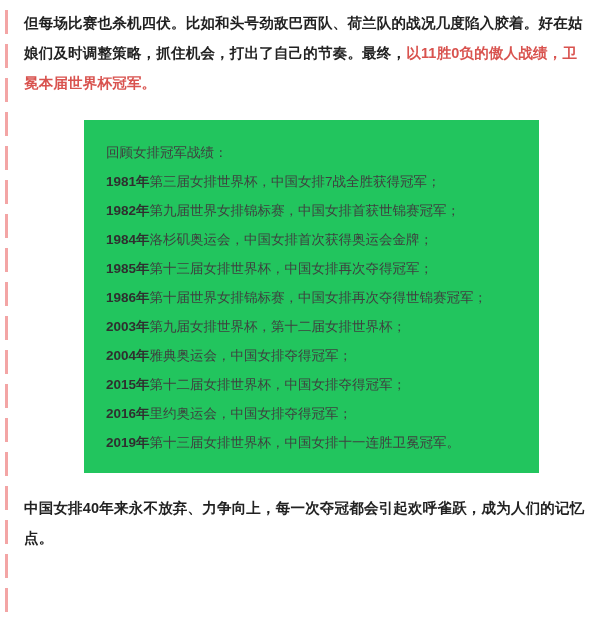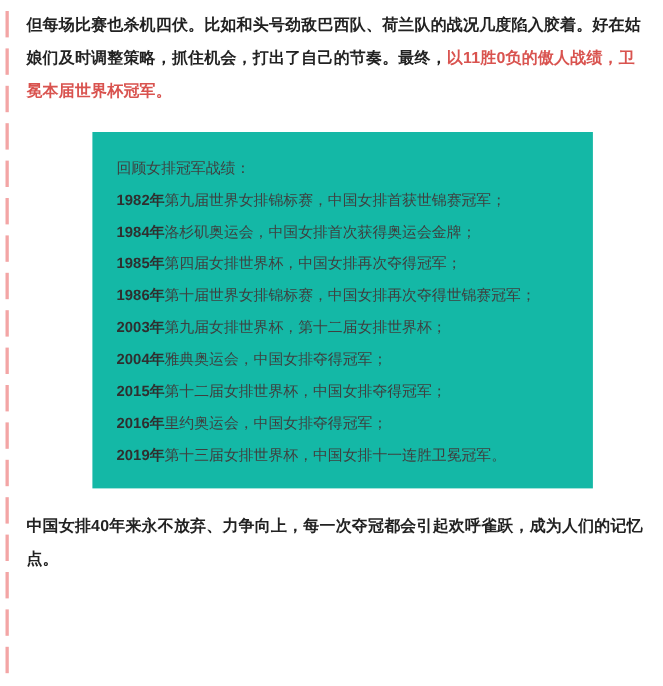--- a/index.html
+++ b/index.html
@@ -55,21 +55,21 @@
     font-weight: bold;
     color: #222222;
   }
   .hl {
     color: #d9534f;
     font-weight: bold;
   }
   .box {
     margin: 22px 0 20px 60px;
     width: 455px;
-    background: #14b8a6;
+    background: #22c55e;
     box-sizing: border-box;
     padding: 18px 20px 16px 22px;
   }
   .box .line {
     font-size: 13.5px;
     line-height: 29px;
     color: #3f3f3f;
     white-space: nowrap;
   }
   .box .line .yr {
@@ -110,23 +110,24 @@
     <div class="dash" style="top:554px;height:24px;"></div>
     <div class="dash" style="top:588px;height:24px;"></div>
   </div>
 
   <div class="content">
 
     <p class="para bold"><span>但每场比赛也杀机四伏。比如和头号劲敌巴西队、荷兰队的战况几度陷入胶着。好在姑娘们及时调整策略，抓住机会，打出了自己的节奏。最终，</span><span class="hl">以11胜0负的傲人战绩，卫冕本届世界杯冠军。</span></p>
 
     <div class="box">
       <div class="line">回顾女排冠军战绩：</div>
+      <div class="line"><span class="yr">1981年</span><span>第三届女排世界杯，中国女排7战全胜获得冠军；</span></div>
       <div class="line"><span class="yr">1982年</span><span>第九届世界女排锦标赛，中国女排首获世锦赛冠军；</span></div>
       <div class="line"><span class="yr">1984年</span><span>洛杉矶奥运会，中国女排首次获得奥运会金牌；</span></div>
-      <div class="line"><span class="yr">1985年</span><span>第四届女排世界杯，中国女排再次夺得冠军；</span></div>
+      <div class="line"><span class="yr">1985年</span><span>第十三届女排世界杯，中国女排再次夺得冠军；</span></div>
       <div class="line"><span class="yr">1986年</span><span>第十届世界女排锦标赛，中国女排再次夺得世锦赛冠军；</span></div>
       <div class="line"><span class="yr">2003年</span><span>第九届女排世界杯，第十二届女排世界杯；</span></div>
       <div class="line"><span class="yr">2004年</span><span>雅典奥运会，中国女排夺得冠军；</span></div>
       <div class="line"><span class="yr">2015年</span><span>第十二届女排世界杯，中国女排夺得冠军；</span></div>
       <div class="line"><span class="yr">2016年</span><span>里约奥运会，中国女排夺得冠军；</span></div>
       <div class="line"><span class="yr">2019年</span><span>第十三届女排世界杯，中国女排十一连胜卫冕冠军。</span></div>
     </div>
 
     <p class="para bold para-mid">中国女排40年来永不放弃、力争向上，每一次夺冠都会引起欢呼雀跃，成为人们的记忆点。</p>
 

